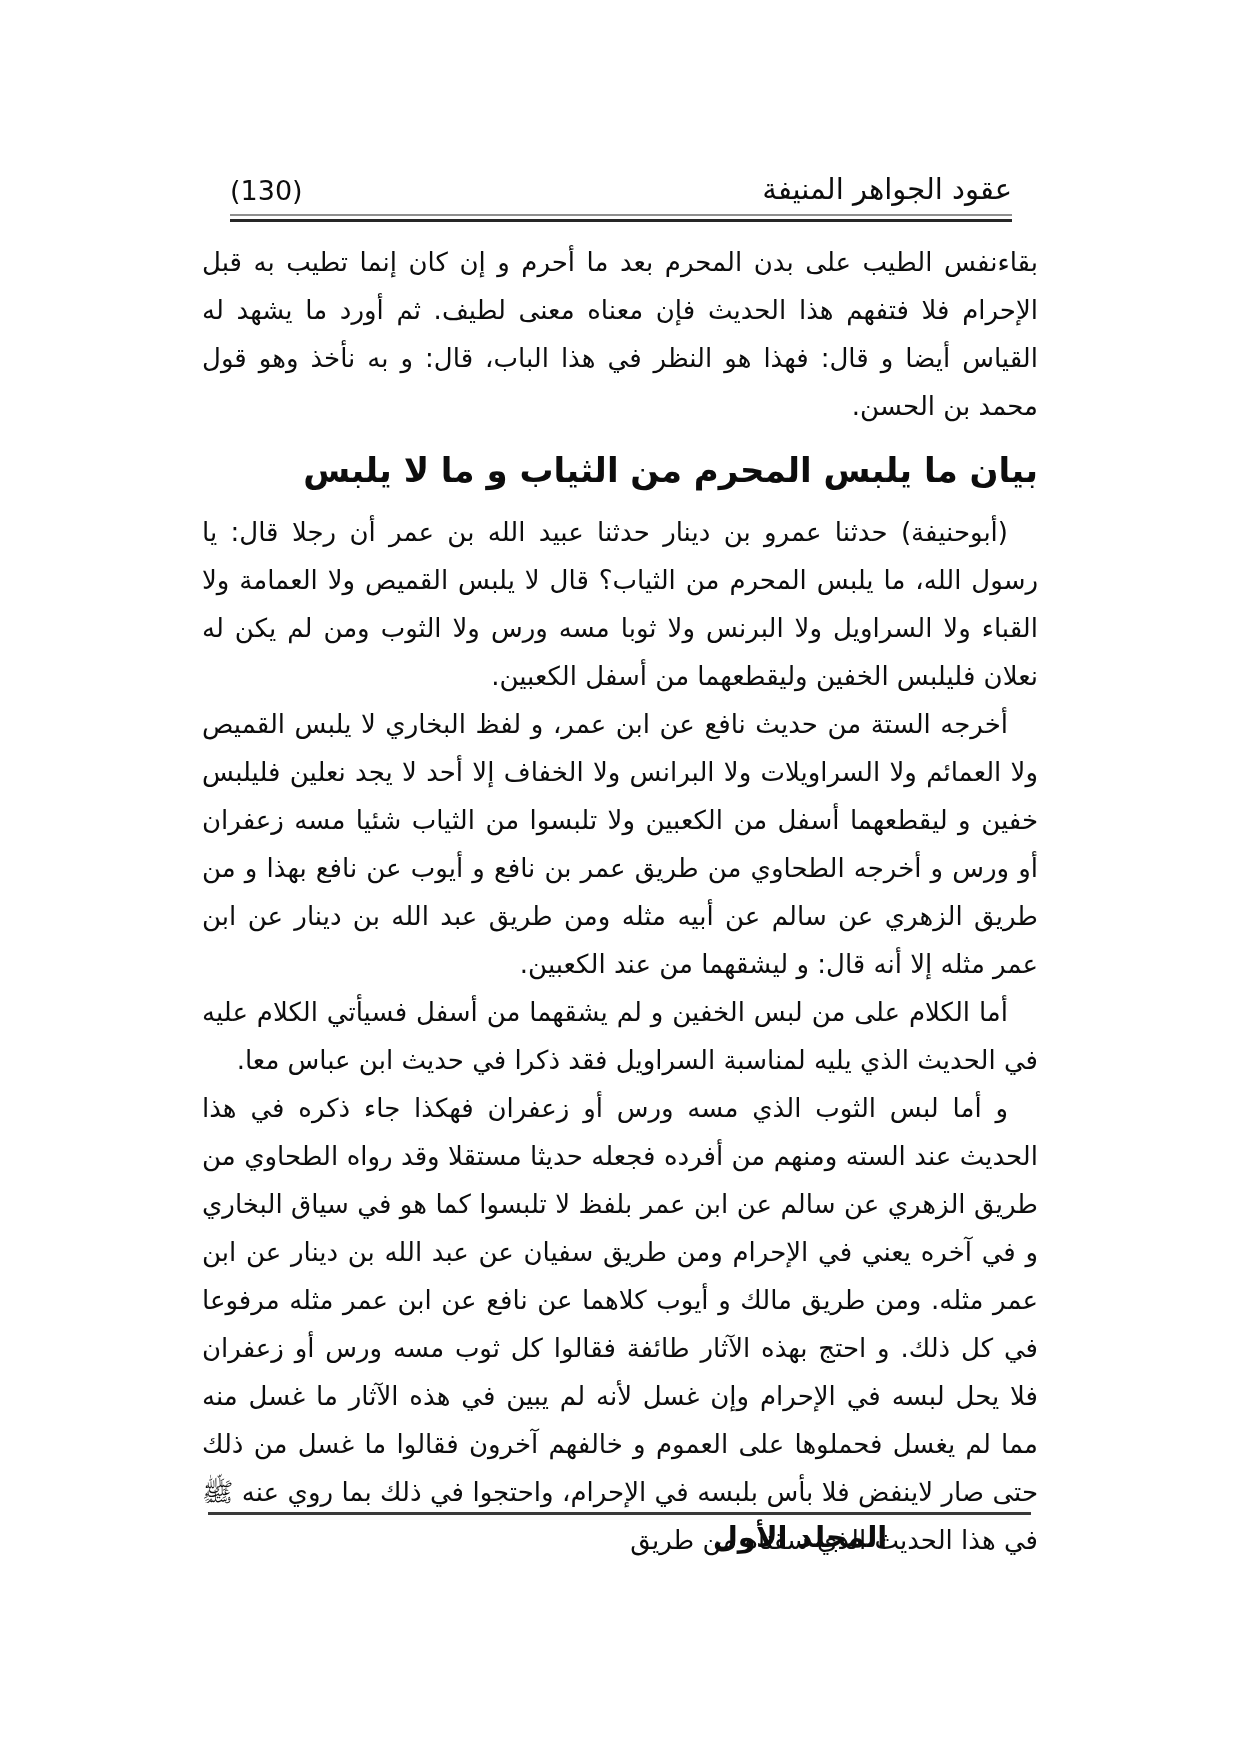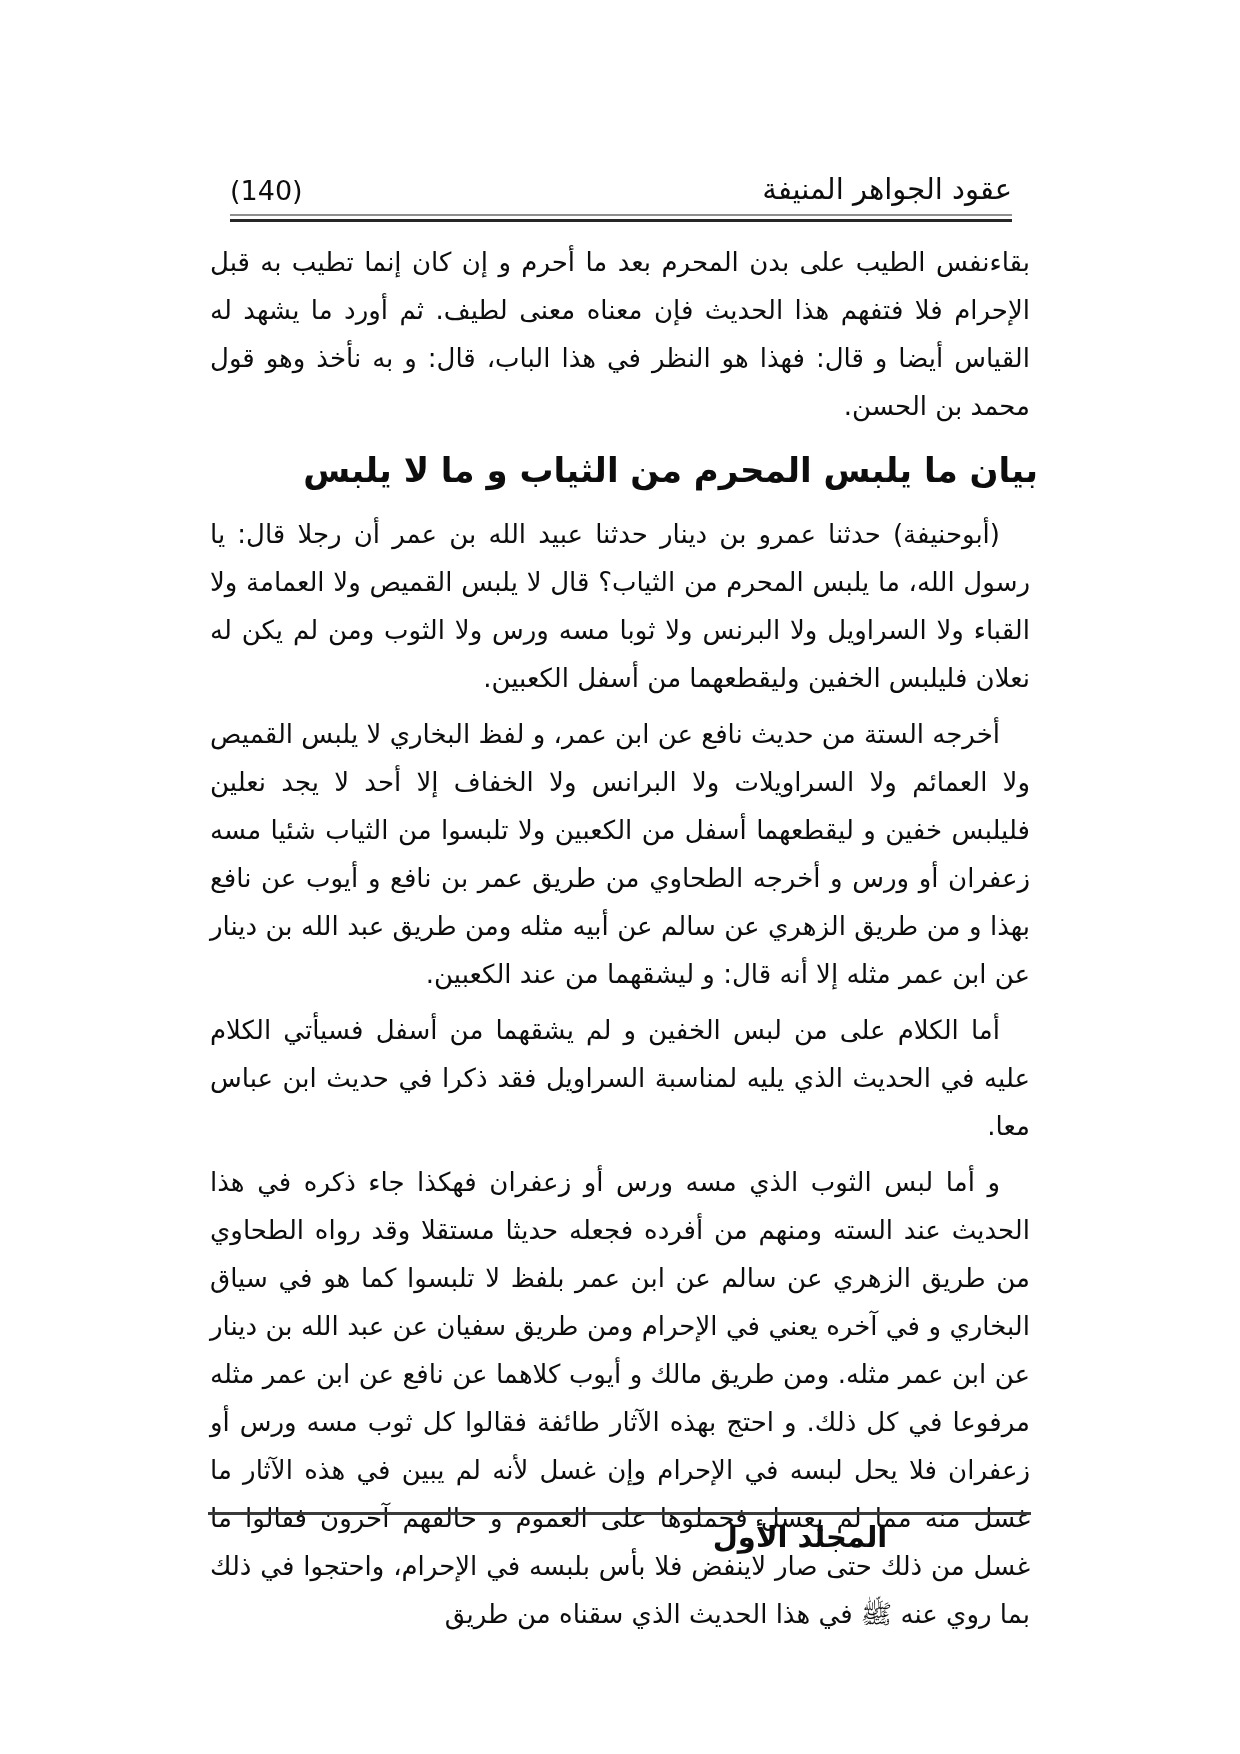--- a/index.html
+++ b/index.html
@@ -47,21 +47,21 @@
     border-top: 2px solid #8f8f8f;
     border-bottom: 3px solid #262626;
   }
   .body-text {
     margin-top: 16px;
     font-size: 26px;
     line-height: 48px;
     text-align: justify;
   }
   .body-text p {
-    margin: 8px;
+    margin: 0;
   }
   .body-text p.indent {
     text-indent: 30px;
   }
   .section-heading {
     font-weight: bold;
     font-size: 34px;
     line-height: 64px;
     margin: 8px 0 6px 0;
   }
@@ -84,21 +84,21 @@
   }
 </style>
 </head>
 <body>
 
 <div class="page">
   <div class="content">
 
     <div class="header-row">
       <span class="header-title">عقود الجواهر المنيفة</span>
-      <span class="page-number">(140)</span>
+      <span class="page-number">(130)</span>
     </div>
 
     <div class="double-rule"></div>
 
     <div class="body-text">
       <p>بقاءنفس الطيب على بدن المحرم بعد ما أحرم و إن كان إنما تطيب به قبل الإحرام فلا فتفهم هذا الحديث فإن معناه معنى لطيف. ثم أورد ما يشهد له القياس أيضا و قال: فهذا هو النظر في هذا الباب، قال: و به نأخذ وهو قول محمد بن الحسن.</p>
 
       <div class="section-heading">بيان ما يلبس المحرم من الثياب و ما لا يلبس</div>
 
       <p class="indent">(أبوحنيفة) حدثنا عمرو بن دينار حدثنا عبيد الله بن عمر أن رجلا قال: يا رسول الله، ما يلبس المحرم من الثياب؟ قال لا يلبس القميص ولا العمامة ولا القباء ولا السراويل ولا البرنس ولا ثوبا مسه ورس ولا الثوب ومن لم يكن له نعلان فليلبس الخفين وليقطعهما من أسفل الكعبين.</p>

